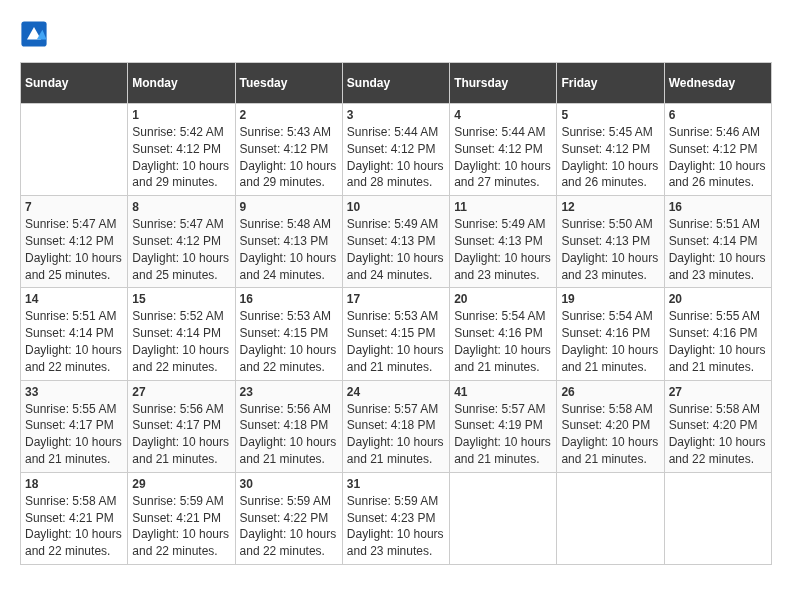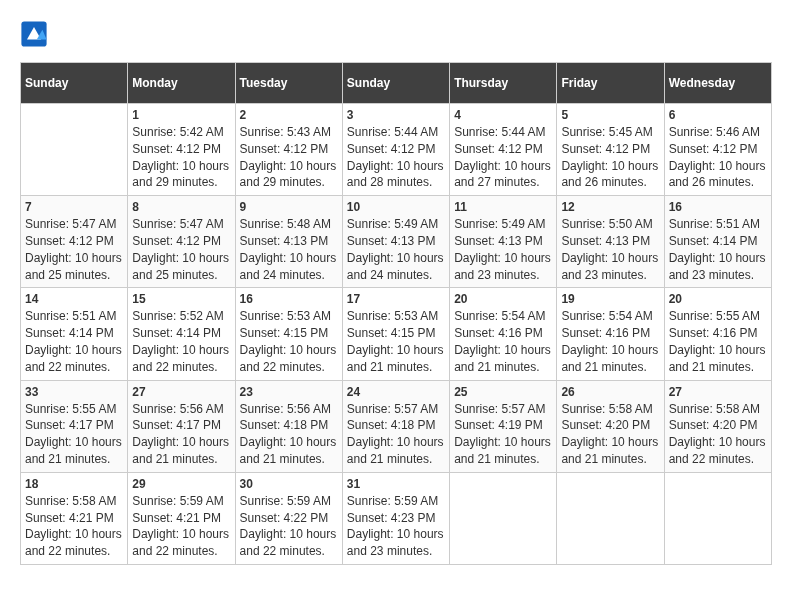--- a/index.html
+++ b/index.html
@@ -204,21 +204,21 @@
         </td>
         <td>
           <span class="day-number">23</span>
           <div class="day-info">Sunrise: 5:56 AM<br>Sunset: 4:18 PM<br>Daylight: 10 hours<br>and 21 minutes.</div>
         </td>
         <td>
           <span class="day-number">24</span>
           <div class="day-info">Sunrise: 5:57 AM<br>Sunset: 4:18 PM<br>Daylight: 10 hours<br>and 21 minutes.</div>
         </td>
         <td>
-          <span class="day-number">25</span>
+          <span class="day-number">41</span>
           <div class="day-info">Sunrise: 5:57 AM<br>Sunset: 4:19 PM<br>Daylight: 10 hours<br>and 21 minutes.</div>
         </td>
         <td>
           <span class="day-number">26</span>
           <div class="day-info">Sunrise: 5:58 AM<br>Sunset: 4:20 PM<br>Daylight: 10 hours<br>and 21 minutes.</div>
         </td>
         <td>
           <span class="day-number">27</span>
           <div class="day-info">Sunrise: 5:58 AM<br>Sunset: 4:20 PM<br>Daylight: 10 hours<br>and 22 minutes.</div>
         </td>

